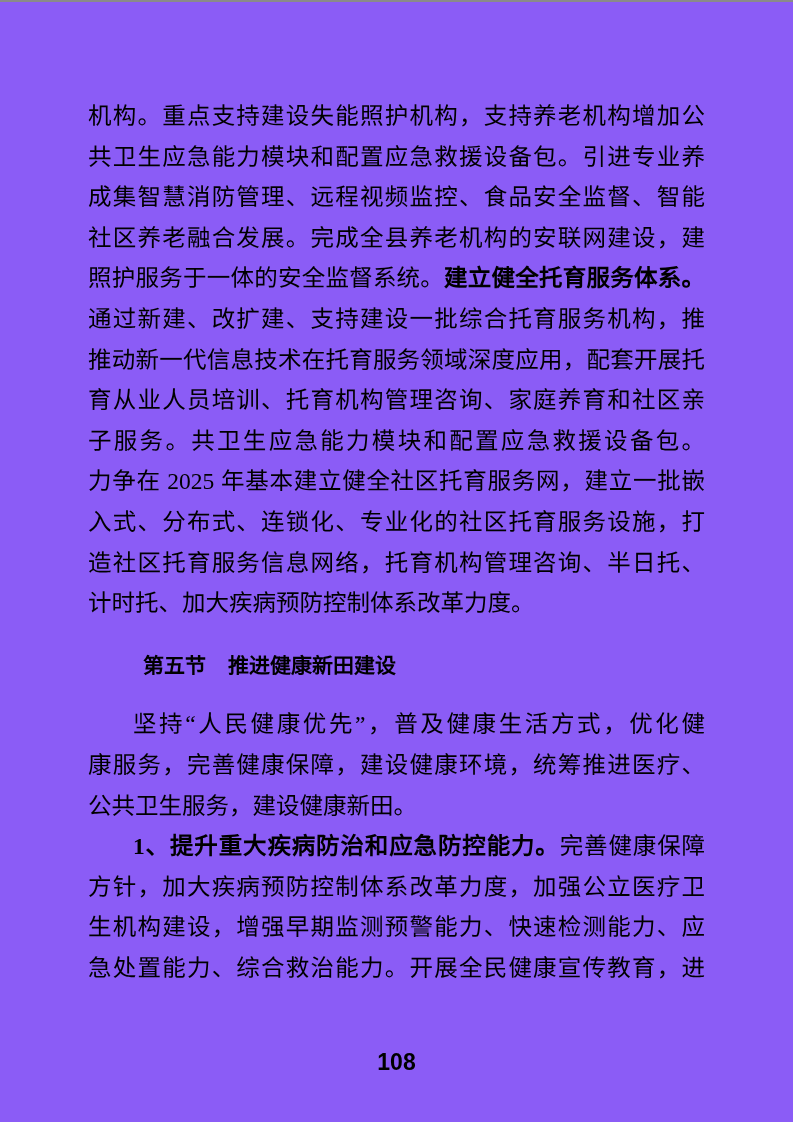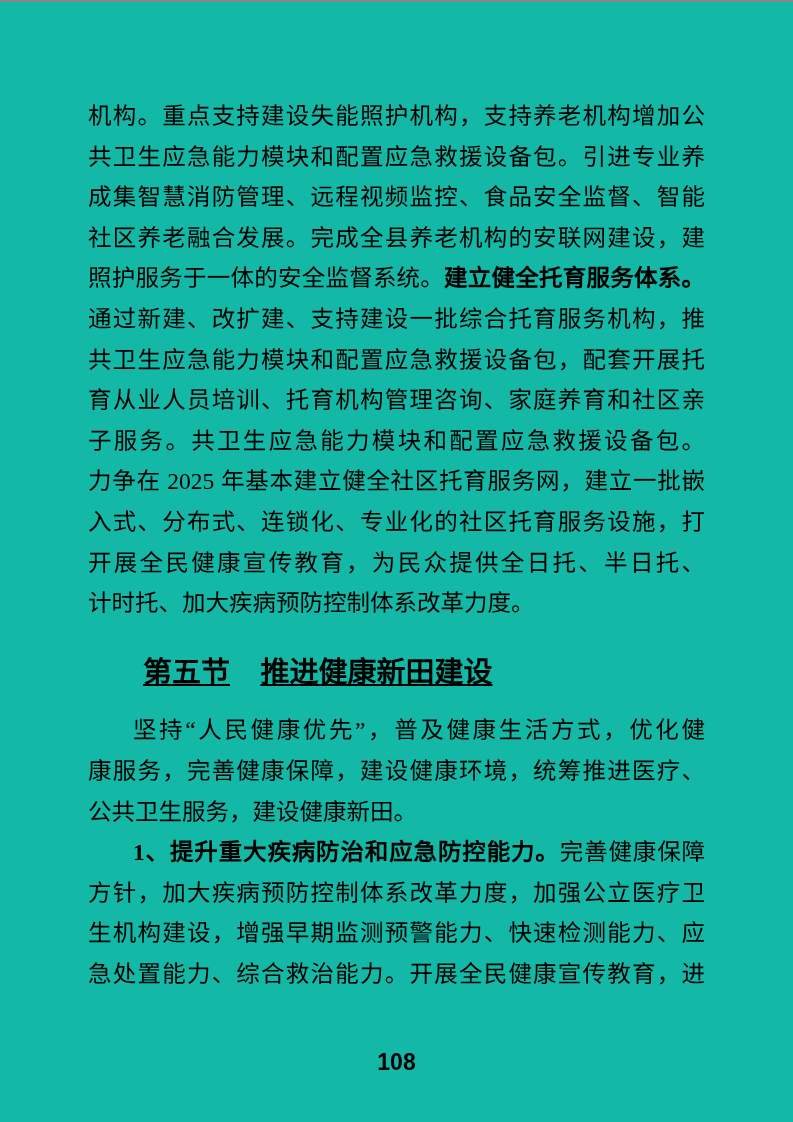--- a/index.html
+++ b/index.html
@@ -4,21 +4,21 @@
 <style>
   html, body {
     margin: 0;
     padding: 0;
     background: #ffffff;
   }
   .page {
     position: relative;
     width: 793px;
     height: 1122px;
-    background: #14b8a6;
+    background: #8b5cf6;
     overflow: hidden;
     border-top: 2px solid #8a8a8a;
     box-sizing: border-box;
     font-family: "Liberation Serif", "DejaVu Serif", serif;
     color: #000000;
   }
   .content {
     position: absolute;
     left: 88px;
     top: 94px;
@@ -38,28 +38,27 @@
   .line.short {
     text-align-last: left;
   }
   .line.indent {
     padding-left: 45px;
   }
   .bold {
     font-weight: bold;
   }
   .heading {
-    font-size: 29px;
+    font-size: 21px;
     font-weight: bold;
     line-height: 40.6px;
     height: 40.6px;
-    margin: 28px 0 18px 0;
+    margin: 22px 0 18px 0;
     padding-left: 55px;
     overflow: hidden;
-    text-decoration: underline;
   }
   .heading .title-gap {
     margin-left: 1.05em;
   }
   .footer {
     position: absolute;
     left: 0;
     right: 0;
     top: 1046px;
     text-align: center;
@@ -75,26 +74,26 @@
 <div class="page">
   <div class="content">
 
     <div class="para">
       <div class="line">机构。重点支持建设失能照护机构，支持养老机构增加公</div>
       <div class="line">共卫生应急能力模块和配置应急救援设备包。引进专业养</div>
       <div class="line">成集智慧消防管理、远程视频监控、食品安全监督、智能</div>
       <div class="line">社区养老融合发展。完成全县养老机构的安联网建设，建</div>
       <div class="line"><span>照护服务于一体的安全监督系统。</span><span class="bold">建立健全托育服务体系。</span></div>
       <div class="line">通过新建、改扩建、支持建设一批综合托育服务机构，推</div>
-      <div class="line">共卫生应急能力模块和配置应急救援设备包，配套开展托</div>
+      <div class="line">推动新一代信息技术在托育服务领域深度应用，配套开展托</div>
       <div class="line">育从业人员培训、托育机构管理咨询、家庭养育和社区亲</div>
       <div class="line">子服务。共卫生应急能力模块和配置应急救援设备包。</div>
       <div class="line">力争在 2025 年基本建立健全社区托育服务网，建立一批嵌</div>
       <div class="line">入式、分布式、连锁化、专业化的社区托育服务设施，打</div>
-      <div class="line">开展全民健康宣传教育，为民众提供全日托、半日托、</div>
+      <div class="line">造社区托育服务信息网络，托育机构管理咨询、半日托、</div>
       <div class="line short">计时托、加大疾病预防控制体系改革力度。</div>
     </div>
 
     <div class="heading">
       <span>第五节</span><span class="title-gap">推进健康新田建设</span>
     </div>
 
     <div class="para">
       <div class="line indent">坚持“人民健康优先”，普及健康生活方式，优化健</div>
       <div class="line">康服务，完善健康保障，建设健康环境，统筹推进医疗、</div>

